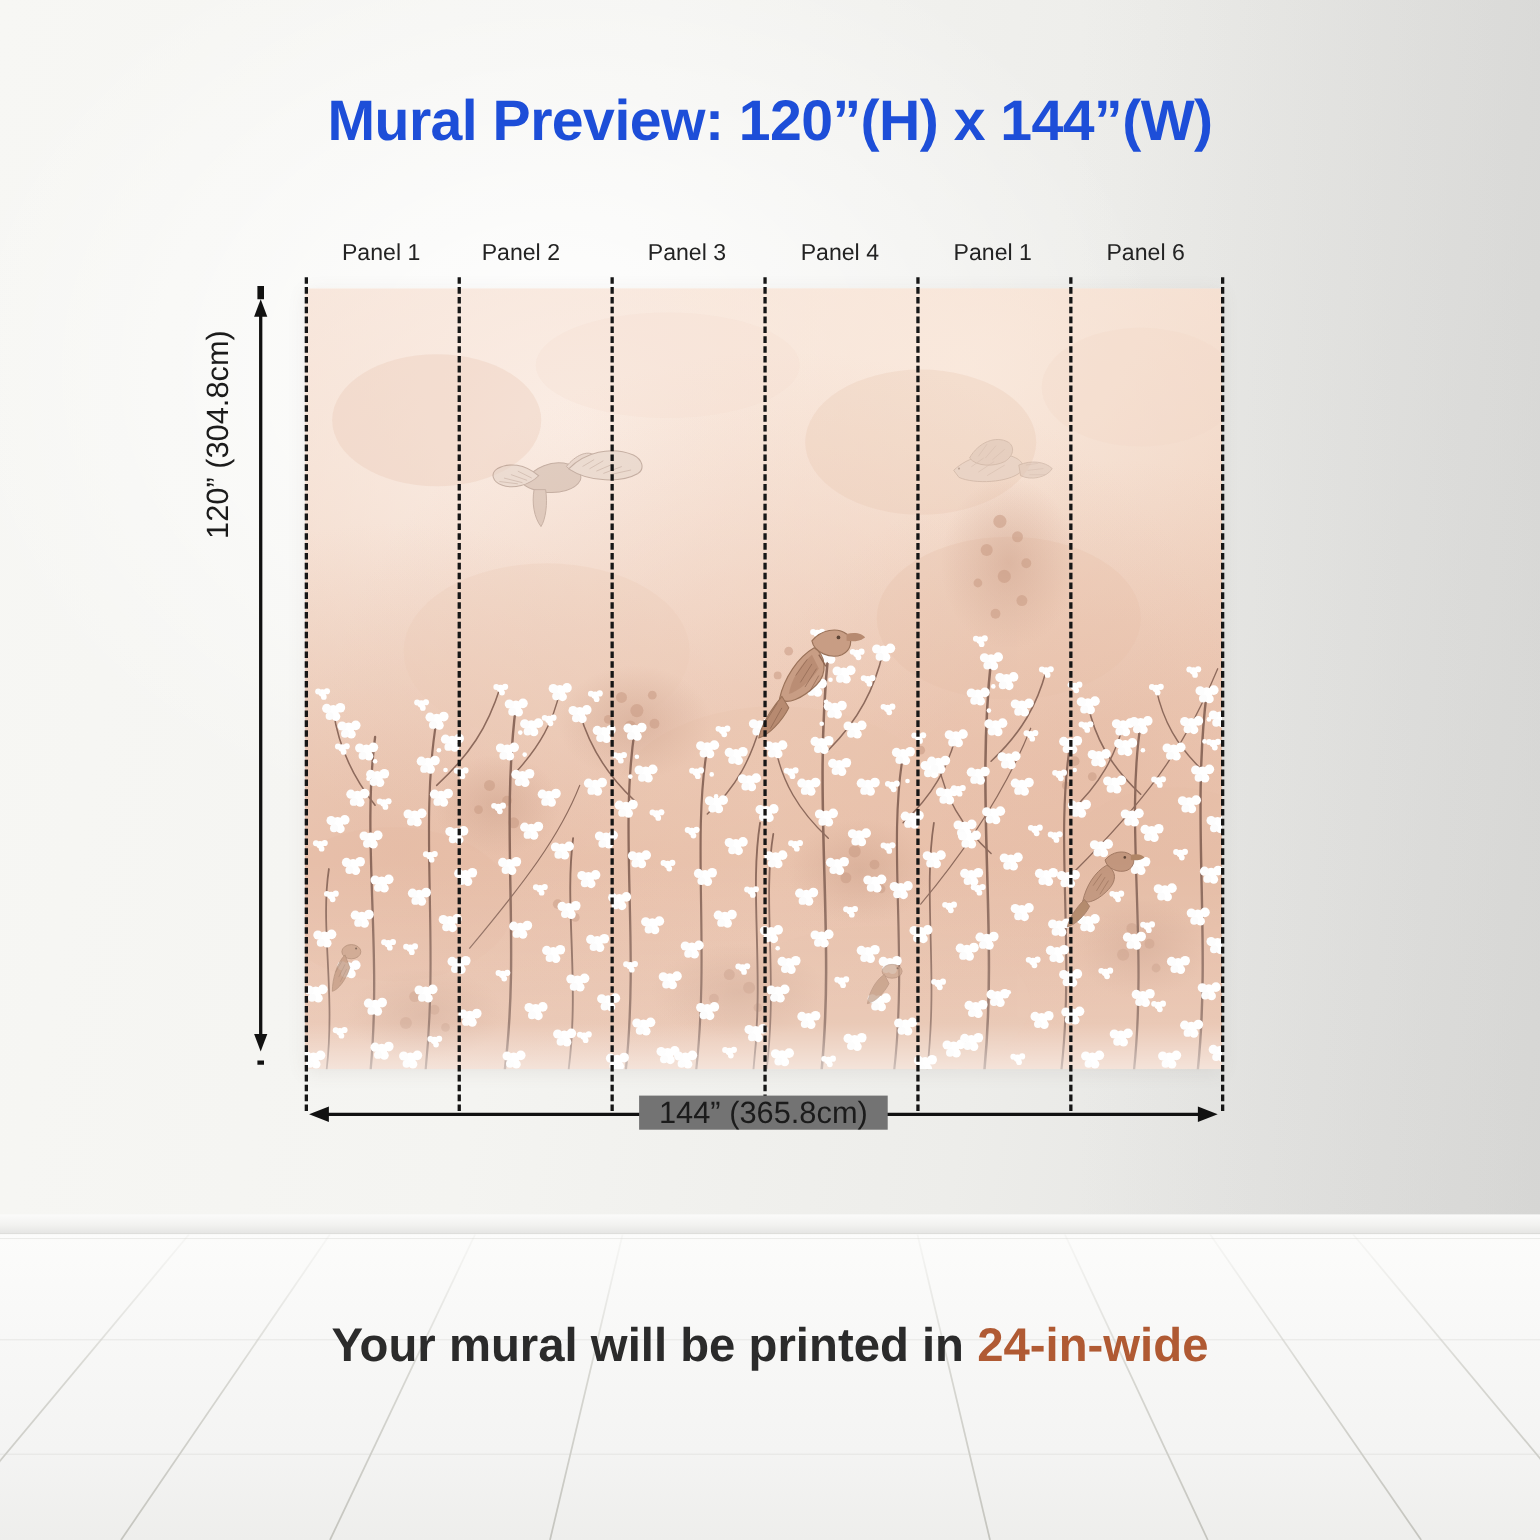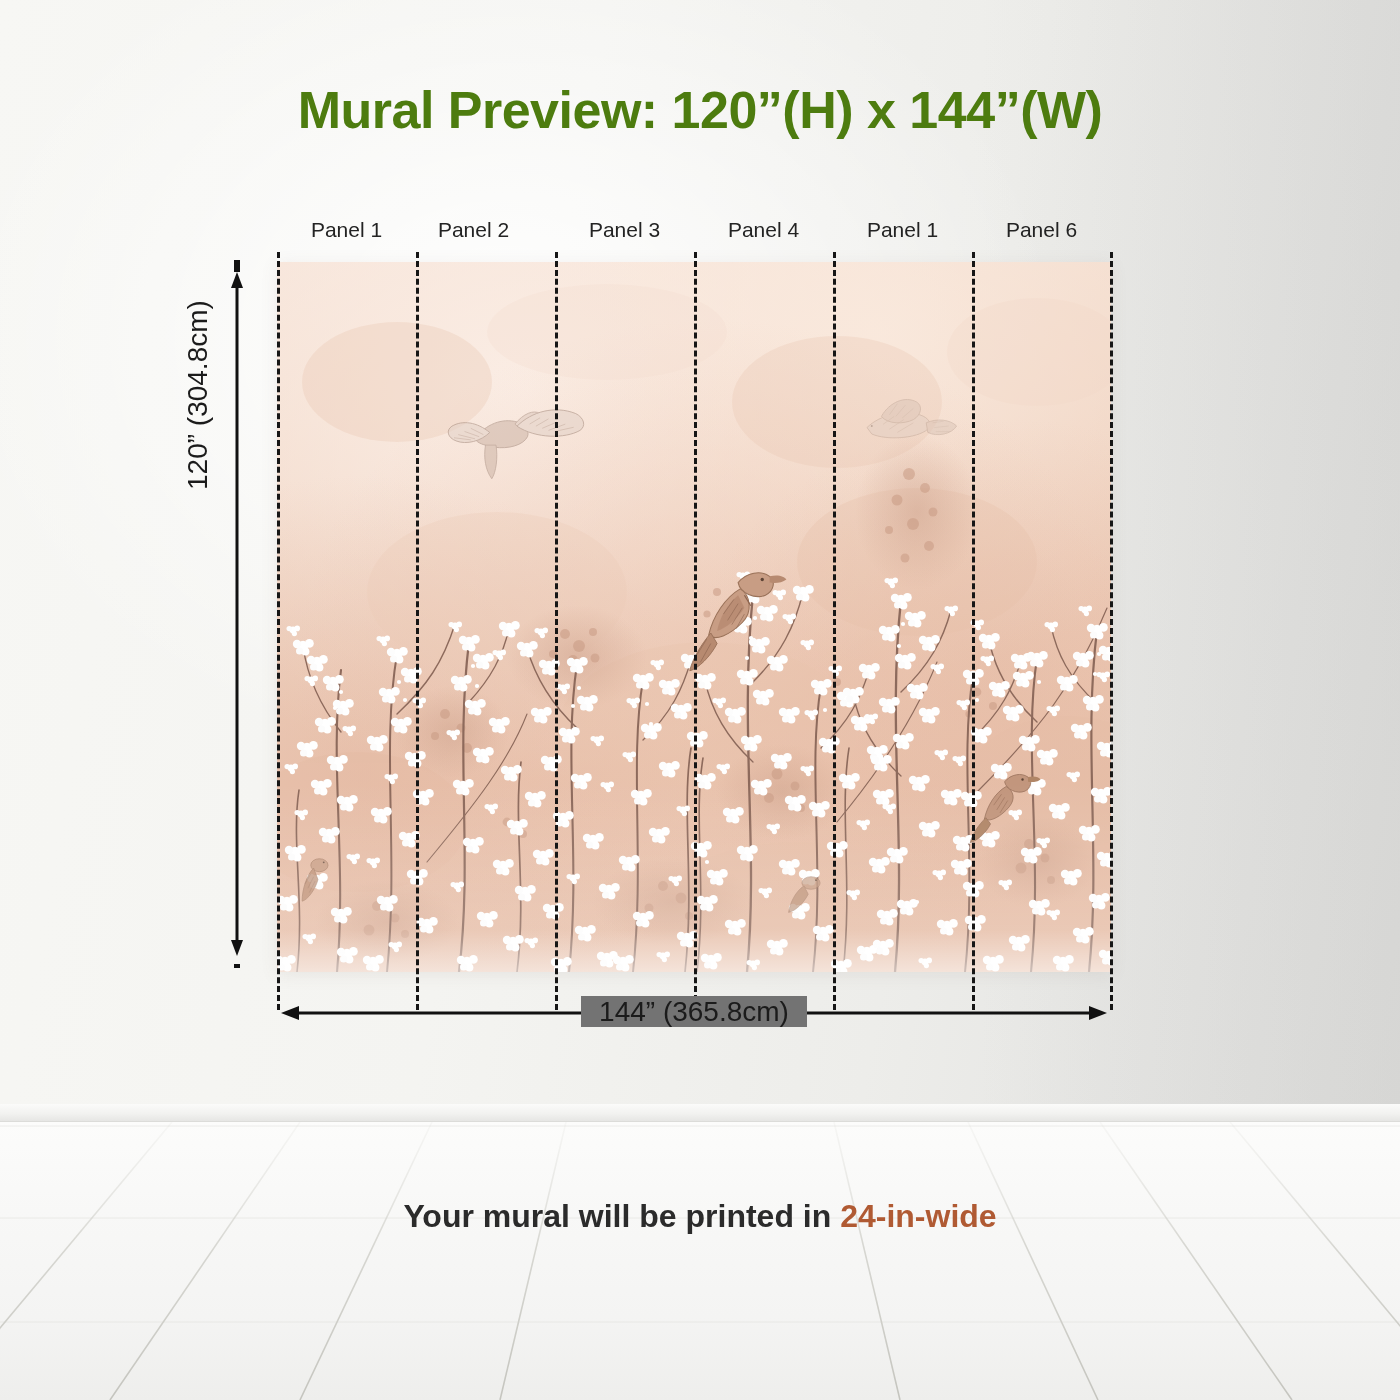--- a/index.html
+++ b/index.html
@@ -35,21 +35,21 @@
     background:linear-gradient(180deg,#fcfcfb 0%, #f8f8f7 32%, #f4f4f3 70%, #eeeeec 100%);
     overflow:hidden;
   }
   #floor svg { position:absolute; left:0; top:0; }
 
   
   #title {
     position:absolute; left:0; top:80px; width:1400px;
     text-align:center;
     font-size:52px; font-weight:bold; letter-spacing:-0.5px;
-    color:#4d7c0f;
+    color:#1d4ed8;
     white-space:nowrap;
   }
 
   
   #stage { position:absolute; left:0; top:0; width:1400px; height:1152px; }
 
   #mural {
     position:absolute; left:277px; top:262px; width:834px; height:710px;
     overflow:hidden;
     box-shadow:0 3px 16px rgba(120,100,90,0.10);
@@ -91,21 +91,21 @@
     text-align:center;
     font-size:28px; color:#1b1b1b;
     white-space:nowrap;
   }
   .h-label-bg { background:#737373; padding:0 18px; }
 
   
   #caption {
     position:absolute; left:0; top:1195px; width:1400px;
     text-align:center; line-height:1.32;
-    font-size:32px; font-weight:bold; color:#2b2b2b;
+    font-size:43px; font-weight:bold; color:#2b2b2b;
   }
   #caption .accent { color:#b05a33; }
 </style>
 </head>
 <body>
 
 <div id="wall">
   <div id="wall-soft-shadow"></div>
 </div>
 <div id="baseboard"></div>

